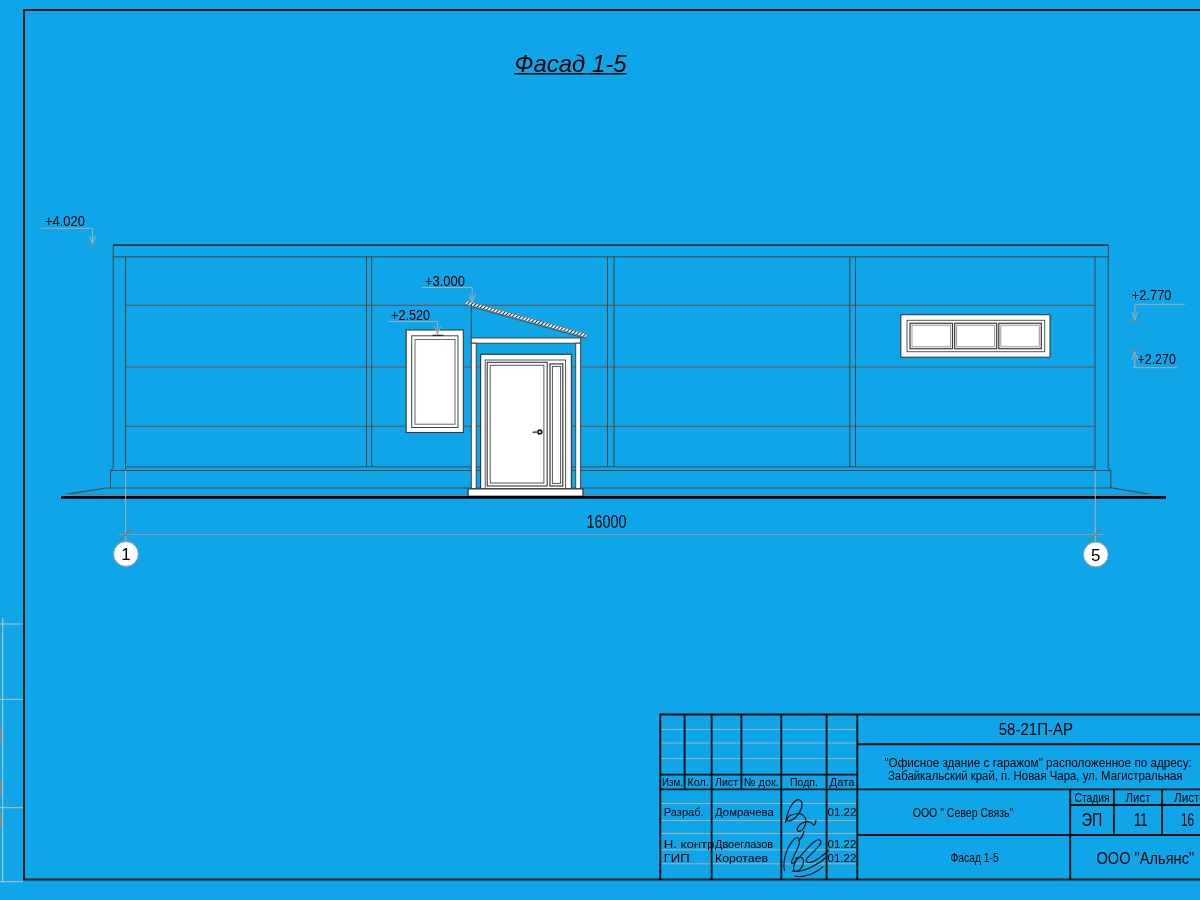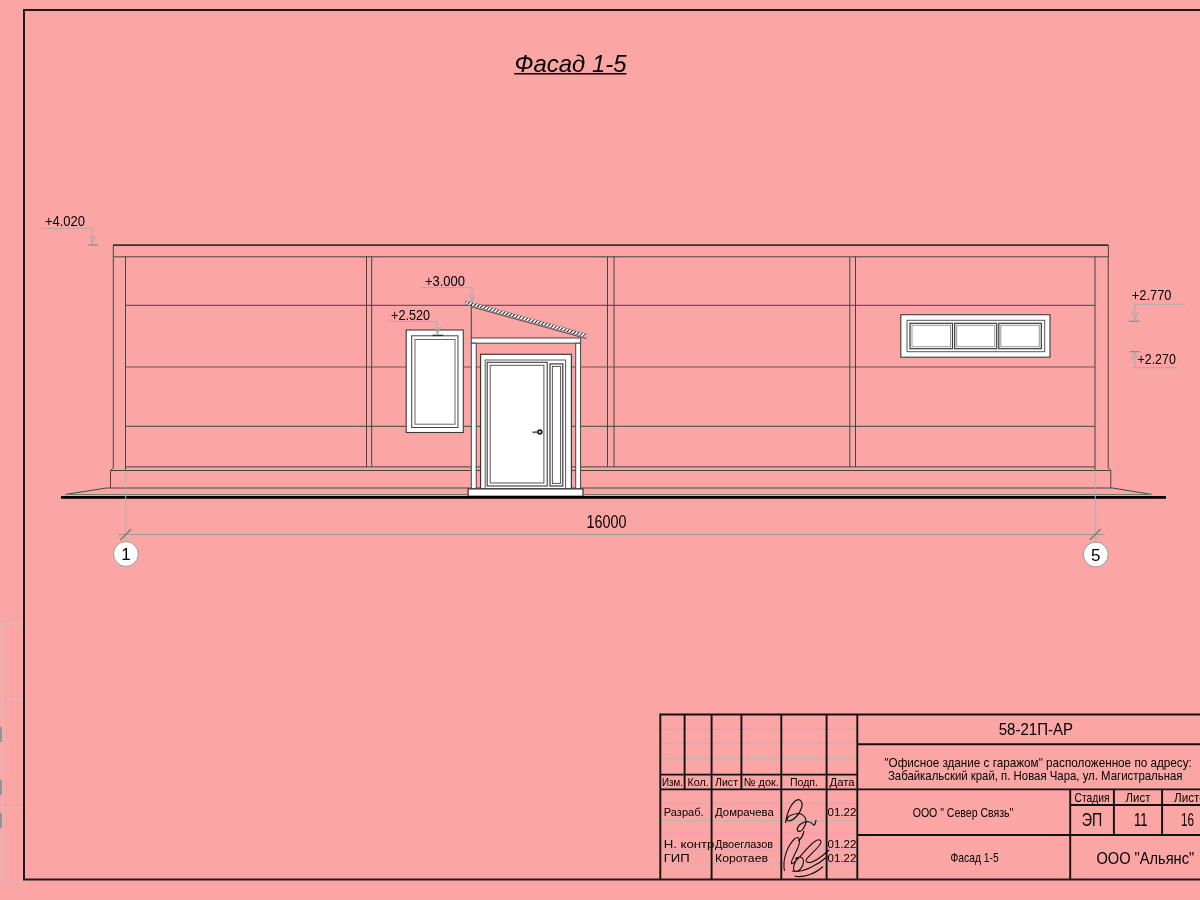--- a/index.html
+++ b/index.html
@@ -1,16 +1,16 @@
 <!DOCTYPE html>
 <html><head>
 <meta charset="utf-8">
 <style>
   html,body{margin:0;padding:0;background:#ffffff;}
-  .sheet{position:relative;width:1200px;height:900px;background:#fca5a5;overflow:hidden;}
+  .sheet{position:relative;width:1200px;height:900px;background:#0ea5e9;overflow:hidden;}
   svg text{font-family:"Liberation Sans",sans-serif;fill:#000;}
 </style>
 </head>
 <body>
 <div class="sheet">
 <svg width="1200" height="900" viewBox="0 0 1200 900">
 <defs>
   <pattern id="hatch" width="2.9" height="2.9" patternUnits="userSpaceOnUse" patternTransform="rotate(45)">
     <rect width="2.9" height="2.9" fill="#ffffff"></rect>
     <line x1="0" y1="0" x2="0" y2="2.9" stroke="#1d1d1d" stroke-width="2.1"></line>

